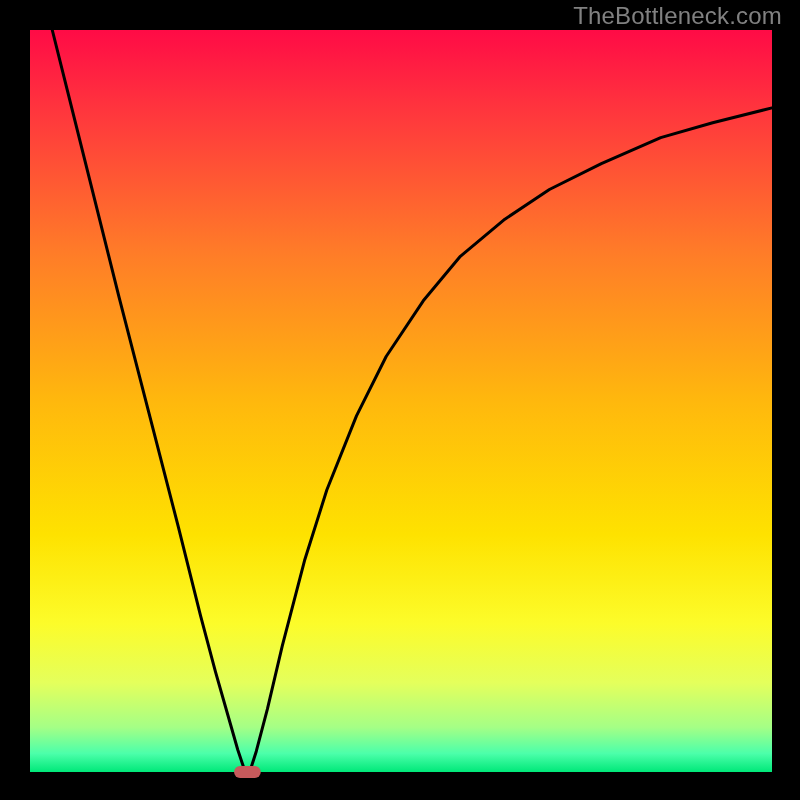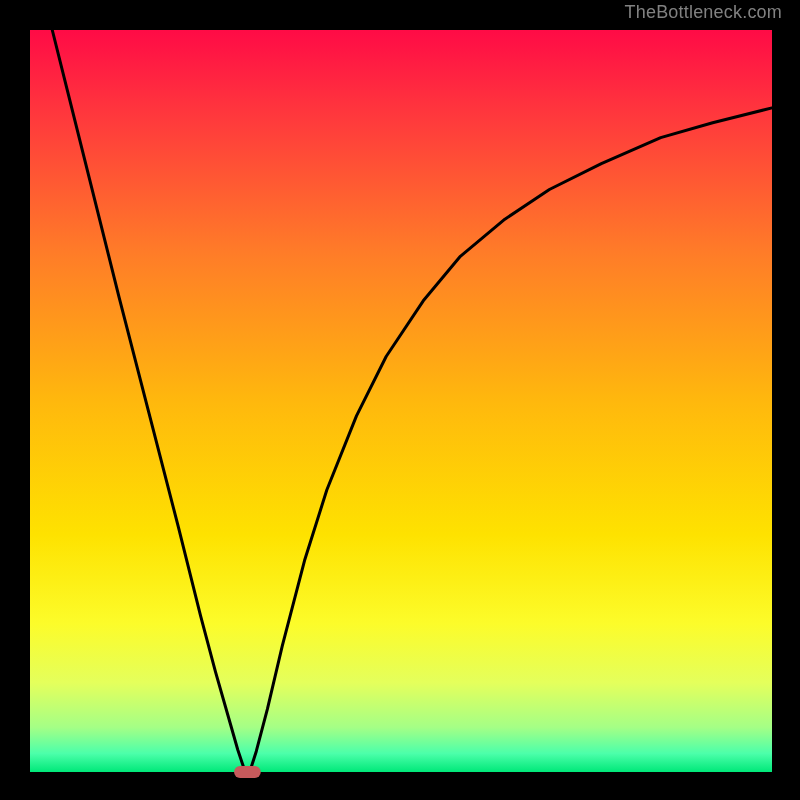--- a/index.html
+++ b/index.html
@@ -16,21 +16,21 @@
     top: 0;
     width: 800px;
     height: 800px;
     background: #000;
   }
   .watermark {
     position: absolute;
     top: 2px;
     right: 18px;
     font-family: Arial, Helvetica, sans-serif;
-    font-size: 18px;
+    font-size: 24px;
     color: #818181;
     font-weight: 500;
     letter-spacing: 0.2px;
   }
   svg {
     position: absolute;
     left: 0;
     top: 0;
   }
 </style>

